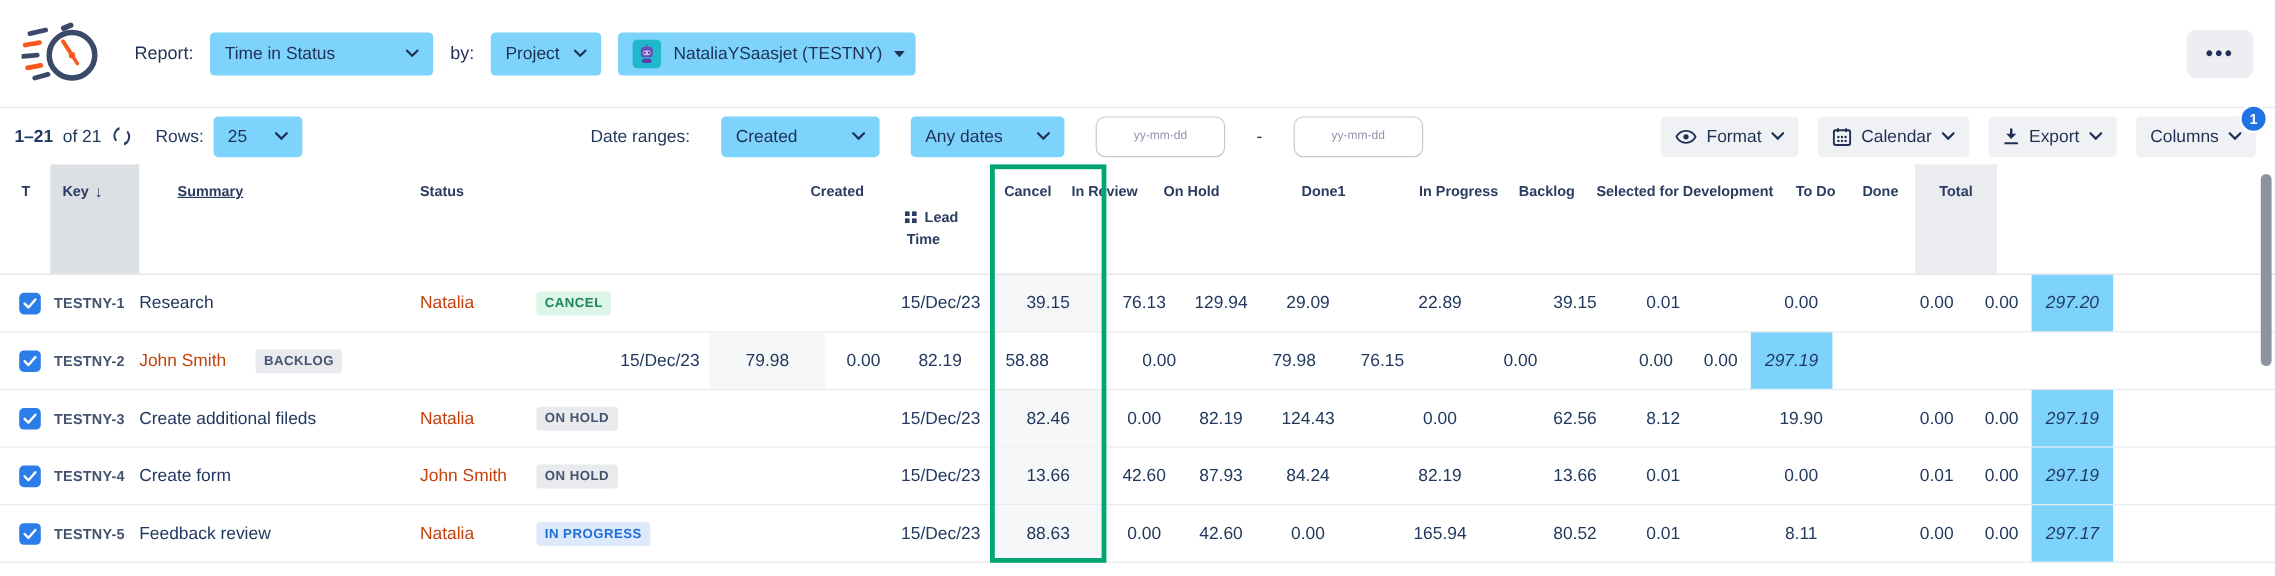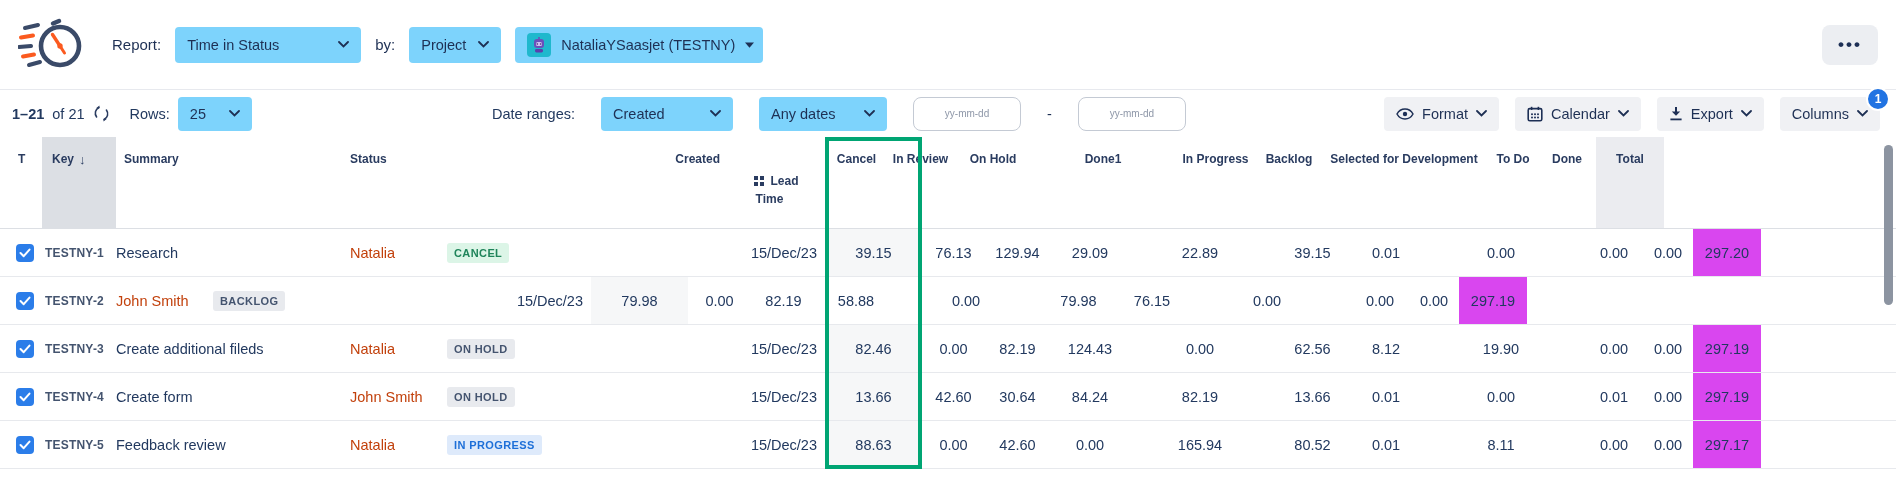--- a/index.html
+++ b/index.html
@@ -67,28 +67,28 @@
   .col-done1{width:140px;}
   .col-inprog{width:85px;}
   .col-backlog{width:62px;}
   .col-selected{width:168px;}
   .col-done{width:58px;}
   .col-todo{width:50px;}
   .col-total{width:68px;}
   .num{justify-content:center;text-align:center;}
   .th.col-cb{padding-left:18px;}
   .th.col-key{background:#DCDFE4;padding-left:10px;display:flex;gap:5px;align-items:flex-start;}
-  .th.col-summary{padding-left:8px;}
+  .th.col-summary{padding-left:32px;text-decoration:underline;}
   .th.col-created{padding-top:15px;}
   .th.num{text-align:center;}
   .th.col-lead{display:flex;flex-direction:column;align-items:center;gap:4px;text-align:left;}
   .lead-l1{display:flex;align-items:center;gap:6px;}
   .lead-l2{margin-right:14px;}
   .th.col-total{background:#EBECF0;text-align:center;}
-  .td.col-total{background:#d946ef;height:100%;}
+  .td.col-total{background:#7dd3fc;height:100%;font-style:italic;}
   .td.col-lead{background:#F6F7F8;height:100%;}
   .td.col-key{font-size:12px;font-weight:700;color:#44546F;letter-spacing:.2px;}
   .assignee-link{color:#c2410c;text-decoration:none;cursor:pointer;}
   .checkbox{width:18px;height:18px;border-radius:4px;background:#2B7DE9;display:flex;align-items:center;
             justify-content:center;cursor:pointer;flex:0 0 auto;}
   .badge{font-size:11px;font-weight:700;letter-spacing:.4px;padding:4px 7px;border-radius:3px;
          white-space:nowrap;}
   .badge-success{background:#DCF5E7;color:#1F845A;}
   .badge-neutral{background:#E8EAEE;color:#44546F;}
   .badge-info{background:#DEEAFB;color:#1D6FD8;}
@@ -390,21 +390,21 @@
     <div class="td col-summary">Create form</div>
     <div class="td col-assignee">
             <a class="assignee-link">John Smith</a>
           </div>
     <div class="td col-status">
             <span class="badge badge-neutral">ON HOLD</span>
           </div>
     <div class="td col-created">15/Dec/23</div>
     <div class="td col-lead">13.66</div>
     <div class="td col-cancel num">42.60</div>
-    <div class="td col-inreview num">30.64</div>
+    <div class="td col-inreview num">87.93</div>
     <div class="td col-onhold num">84.24</div>
     <div class="td col-done1 num">82.19</div>
     <div class="td col-inprog num">13.66</div>
     <div class="td col-backlog num">0.01</div>
     <div class="td col-selected num">0.00</div>
     <div class="td col-done num">0.01</div>
     <div class="td col-todo num">0.00</div>
     <div class="td col-total num">297.19</div>
   </div>
         <div class="tr">

